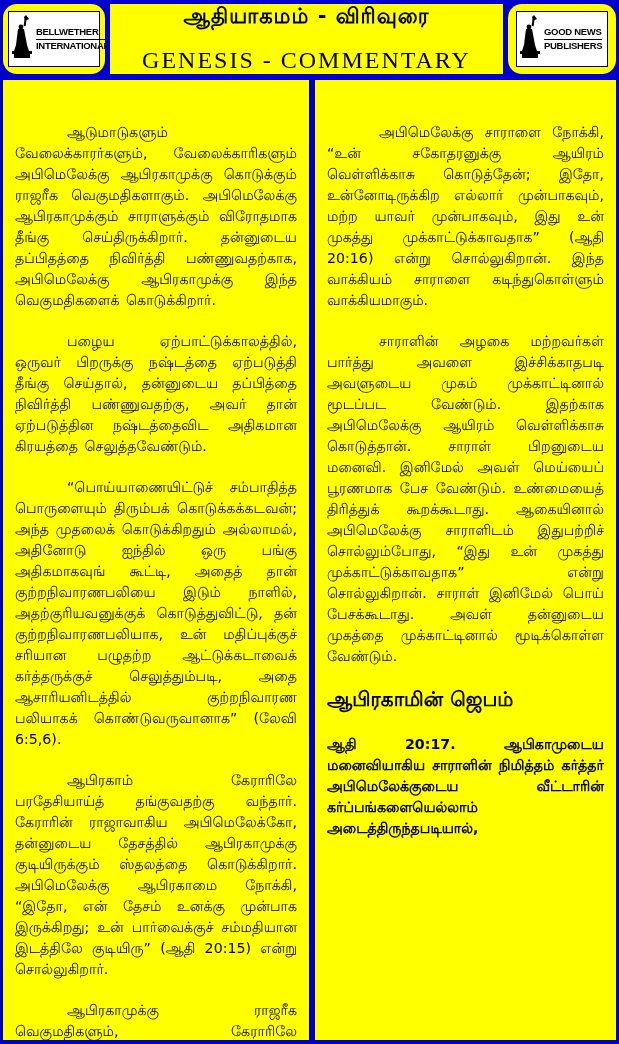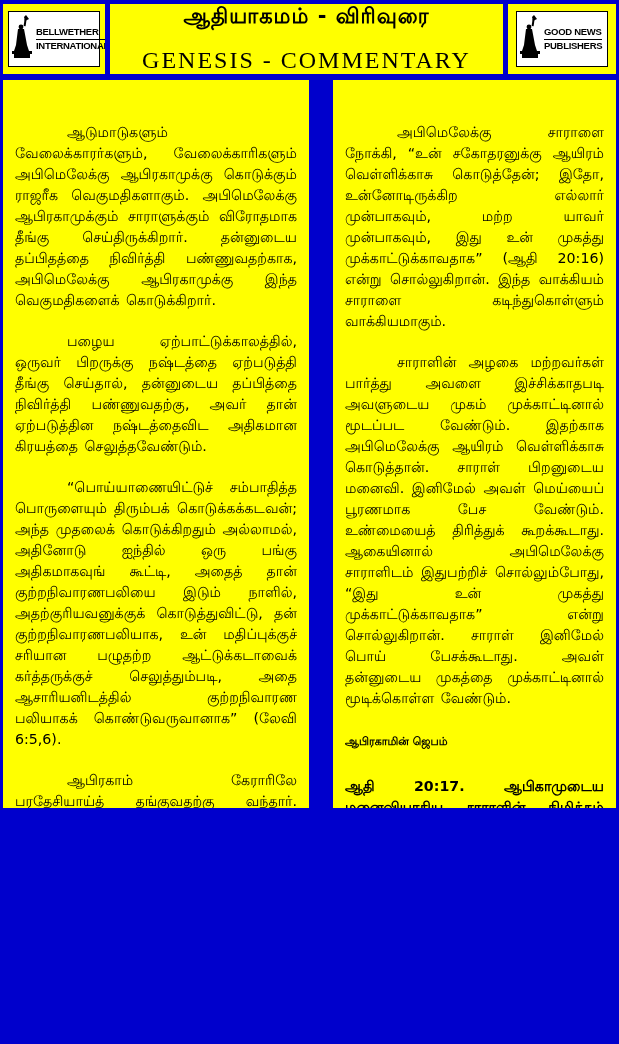--- a/index.html
+++ b/index.html
@@ -17,21 +17,21 @@
     padding:4px 3px 4px 3px;
   }
   .header-row{
     display:grid;
     grid-template-columns:102px 1fr 108px;
     gap:5px;
     height:70px;
     margin-bottom:6px;
   }
   .cell{background:#FFFF00;overflow:hidden;}
-  .logo-cell{display:flex;align-items:center;justify-content:center;}
+  .logo-cell{display:flex;align-items:center;justify-content:center;border-radius:14px;}
   .logo-box{
     background:#FFFFFF;
     border:1px solid #000000;
     display:flex;
     align-items:center;
     gap:3px;
     padding:4px 4px 4px 2px;
     width:92px;height:56px;
     box-sizing:border-box;
   }
@@ -58,40 +58,40 @@
   }
   .title-english{
     font-family:"Liberation Serif",serif;
     font-size:24px;
     color:#000;
     letter-spacing:2px;
   }
   .body-row{
     display:grid;
     grid-template-columns:306px 1fr;
-    gap:24px;
-    height:728px;
+    gap:6px;
+    height:960px;
   }
   .col{
     box-sizing:border-box;
     padding:42px 12px 12px 12px;
     color:#000;
   }
   .col p{
     margin:0 0 20px 0;
     font-size:14.2px;
     line-height:21px;
     text-align:justify;
     text-indent:52px;
     word-spacing:2px;
   }
   .col p.verse{font-weight:bold;text-indent:0;}
   .section-heading{
     font-weight:bold;
-    font-size:11px;
+    font-size:20px;
     line-height:25px;
     margin:16px 0 22px 0;
   }
   .statue{flex:0 0 auto;}
 </style>
 </head>
 <body>
 
 <div class="page">
 

